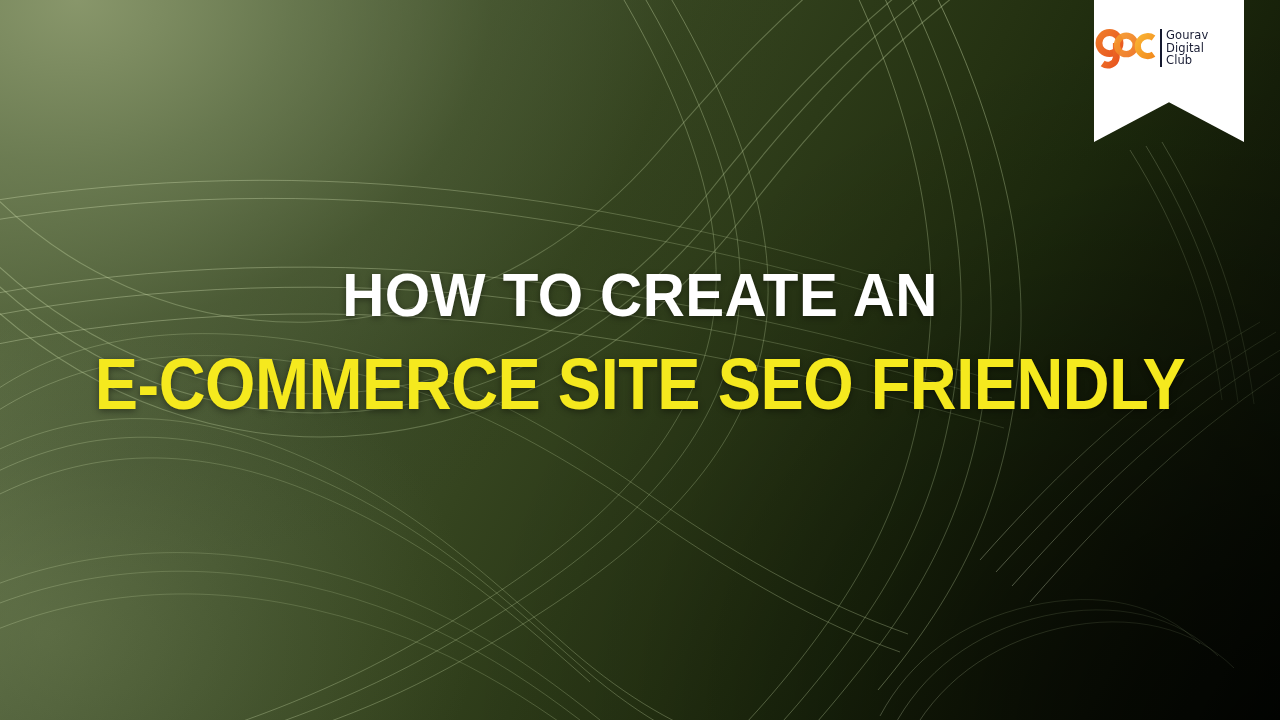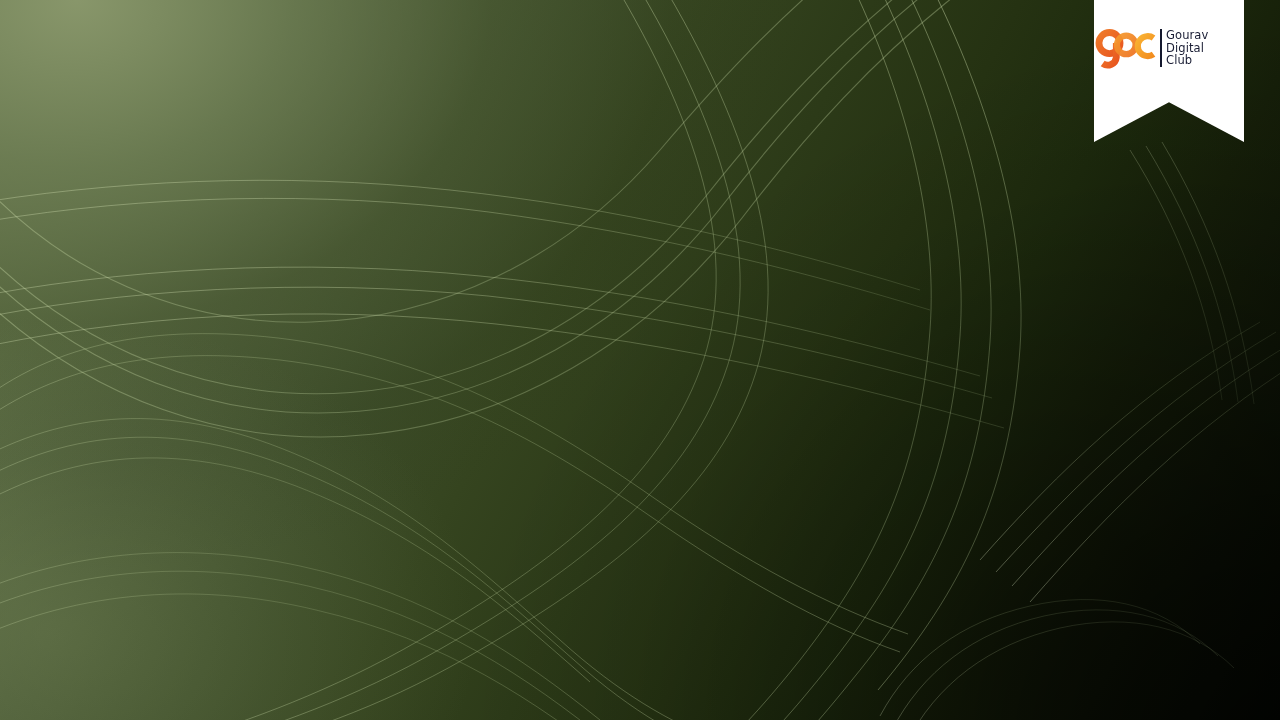--- a/index.html
+++ b/index.html
@@ -230,20 +230,24 @@
       </g>
 
       <g stroke="url(#fade)" fill="none" stroke-width="0.8" opacity="0.55">
         <path d="M 1130,150 C 1180,230 1210,310 1222,400"></path>
         <path d="M 1146,146 C 1196,228 1226,310 1238,402"></path>
         <path d="M 1162,142 C 1212,226 1242,310 1254,404"></path>
       </g>
     </svg>
   </div>
 
+  <div class="headline">
+    <span class="line1">HOW TO CREATE AN</span>
+    <span class="line2">E-COMMERCE SITE SEO FRIENDLY</span>
+  </div>
 
   <div class="ribbon">
     <div class="ribbon-inner">
       <svg class="logo-mark" viewBox="0 0 100 70" aria-hidden="true">
         <defs>
           <linearGradient id="gOr" x1="0" y1="0" x2="1" y2="1">
             <stop offset="0%" stop-color="#ef7a2a"></stop>
             <stop offset="100%" stop-color="#e8561f"></stop>
           </linearGradient>
           <linearGradient id="gAm" x1="0" y1="0" x2="1" y2="1">

